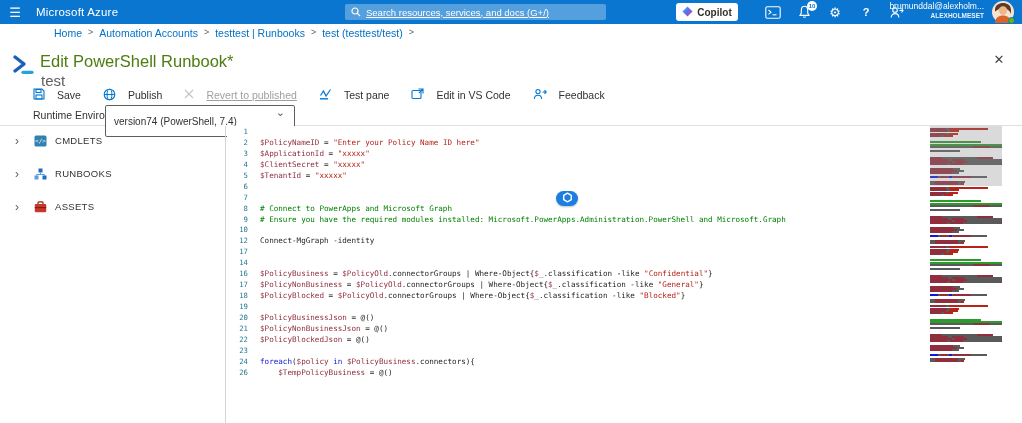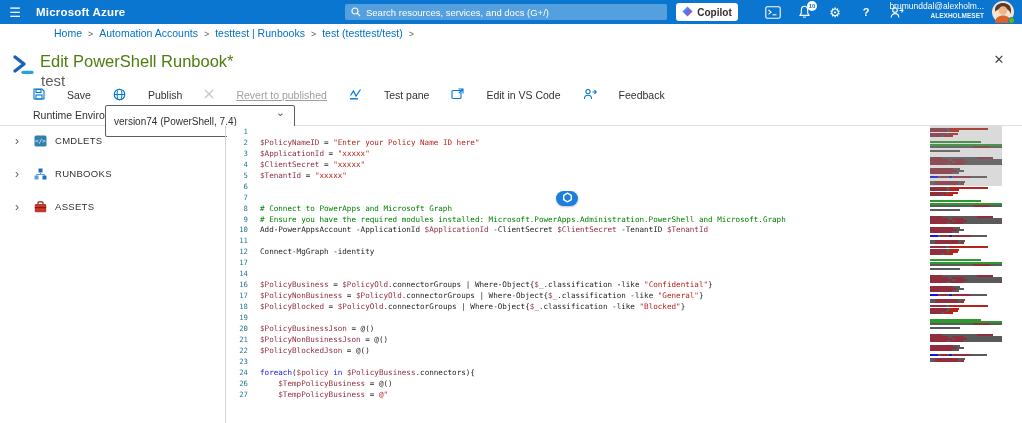--- a/index.html
+++ b/index.html
@@ -5,24 +5,24 @@
   * { margin:0; padding:0; box-sizing:border-box; }
   html,body { width:1022px; height:423px; background:#fff; overflow:hidden;
               font-family:"Liberation Sans", sans-serif; }
   .page { position:relative; width:1022px; height:423px; background:#fff; }
 
   
   .topbar { position:absolute; left:0; top:0; width:1022px; height:24px; background:#0b76cf;
             display:flex; align-items:center; color:#fff; }
   .hamburger { width:30px; height:24px; display:flex; align-items:center; justify-content:center;
                font-size:13px; cursor:pointer; }
-  .brand { font-size:11.5px; font-weight:bold; letter-spacing:.2px; margin-left:6px; }
-  .searchbox { position:absolute; left:345px; top:4px; width:322px; height:16px;
+  .brand { font-size:11.5px; font-weight:normal; letter-spacing:.2px; margin-left:6px; }
+  .searchbox { position:absolute; left:345px; top:4px; width:261px; height:16px;
                background:rgba(255,255,255,.3); border-radius:2px; display:flex; align-items:center;
-               padding:0 6px; gap:5px; }
+               padding:0 6px; gap:5px;text-decoration:underline; }
   .searchbox .ph { font-size:9.5px; color:#fff; white-space:nowrap; }
   .copilot-btn { position:absolute; left:676px; top:3px; width:62px; height:18px; background:#fff;
                  border:none; border-radius:3px; display:flex; align-items:center; justify-content:center;
                  gap:4px; font-size:10px; font-weight:bold; color:#323130; cursor:pointer;
                  font-family:"Liberation Sans", sans-serif; }
   .top-icons { position:absolute; left:764px; top:0; height:24px; display:flex; align-items:center; gap:13px; }
   .tico { width:18px; height:18px; display:flex; align-items:center; justify-content:center;
           position:relative; color:#fff; cursor:pointer; }
   .gear-glyph { font-size:13px; line-height:1; }
   .help-glyph { font-size:11px; font-weight:bold; }
@@ -32,36 +32,36 @@
   .userblock { position:absolute; right:38px; top:2px; text-align:right; line-height:1.15; cursor:pointer; }
   .user-upn { font-size:8.5px; }
   .user-tenant { font-size:6.5px; font-weight:bold; opacity:.9; }
   .avatar { position:absolute; right:8px; top:1px; width:22px; height:22px; border-radius:50%;
             overflow:visible; cursor:pointer; }
   .presence { position:absolute; right:-1px; bottom:-1px; width:7px; height:7px; border-radius:50%;
               background:#6bb700; border:1.5px solid #0b76cf; }
 
   
   .breadcrumb { position:absolute; left:14px; top:27px; font-size:10.5px; display:flex; gap:6px;
-                align-items:flex-end; white-space:nowrap;padding-left:40px; }
+                align-items:flex-start; white-space:nowrap;padding-left:40px; }
   .bc-link { color:#0072c9; cursor:pointer; }
   .bc-sep { color:#605e5c; font-size:9px; }
 
   
   .title-row { position:absolute; left:0; top:46px; width:1022px; height:40px; }
   .rb-icon { position:absolute; left:12px; top:8px; }
   .page-title { position:absolute; left:40px; top:6px; font-size:16.5px; font-weight:normal; color:#4d7c0f; }
   .title-ellipsis { position:absolute; left:207px; top:8px; color:#8a8886; font-size:12px; letter-spacing:1px; cursor:pointer; }
   .page-subtitle { position:absolute; left:41px; top:26px; font-size:15px; color:#605e5c; }
   .close-x { position:absolute; right:14px; top:4px; color:#484644; font-size:13px; cursor:pointer;
              width:18px; height:18px; display:flex; align-items:center; justify-content:center; }
 
   
   .cmdbar { position:absolute; left:33px; top:86px; height:18px; display:flex; align-items:center; gap:22px; }
-  .cmd { display:flex; align-items:center; gap:22px; font-size:10.5px; color:#323130; cursor:pointer;
+  .cmd { display:flex; align-items:center; gap:12px; font-size:10.5px; color:#323130; cursor:pointer;
          background:none; border:none; font-family:"Liberation Sans", sans-serif; }
   .cmd.disabled { color:#a19f9d; cursor:default;text-decoration:underline; }
 
   
   .runtime-row { position:absolute; left:0; top:104px; width:1022px; height:22px;
                  border-bottom:1px solid #e1dfdd; }
   .rt-label { position:absolute; left:33px; top:5px; font-size:10.5px; color:#323130; }
   .rt-req { color:#a4262c; }
   .rt-select { position:absolute; left:105px; top:1px; width:190px; height:32px;
                border:1px solid #605e5c; border-radius:2px; background:#fff;
@@ -311,36 +311,34 @@
       <div class="code-lines" id="code-lines">
           <div class="cl"><span class="ln">1</span><span class="ct"></span></div>
           <div class="cl"><span class="ln">2</span><span class="ct"><span class="tok-v">$PolicyNameID</span><span class="tok-t"> = </span><span class="tok-s">"Enter your Policy Name ID here"</span></span></div>
           <div class="cl"><span class="ln">3</span><span class="ct"><span class="tok-v">$ApplicationId</span><span class="tok-t"> = </span><span class="tok-s">"xxxxx"</span></span></div>
           <div class="cl"><span class="ln">4</span><span class="ct"><span class="tok-v">$ClientSecret</span><span class="tok-t"> = </span><span class="tok-s">"xxxxx"</span></span></div>
           <div class="cl"><span class="ln">5</span><span class="ct"><span class="tok-v">$TenantId</span><span class="tok-t"> = </span><span class="tok-s">"xxxxx"</span></span></div>
           <div class="cl"><span class="ln">6</span><span class="ct"></span></div>
           <div class="cl"><span class="ln">7</span><span class="ct"></span></div>
           <div class="cl"><span class="ln">8</span><span class="ct"><span class="tok-c"># Connect to PowerApps and Microsoft Graph</span></span></div>
           <div class="cl"><span class="ln">9</span><span class="ct"><span class="tok-c"># Ensure you have the required modules installed: Microsoft.PowerApps.Administration.PowerShell and Microsoft.Graph</span></span></div>
-          <div class="cl"><span class="ln">10</span><span class="ct"><span class="tok-t">Add-PowerAppsAccount -ApplicationId </span><span class="tok-v">$ApplicationId</span><span class="tok-t"> -ClientSecret </span><span class="tok-v">$ClientSecret</span><span class="tok-t"> -TenantID </span><span class="tok-v">$TenantId</span></span></div>
-          <div class="cl"><span class="ln">11</span><span class="ct"></span></div>
+          <div class="cl"><span class="ln">10</span></div>
           <div class="cl"><span class="ln">12</span><span class="ct"><span class="tok-t">Connect-MgGraph -identity</span></span></div>
           <div class="cl"><span class="ln">17</span><span class="ct"></span></div>
           <div class="cl"><span class="ln">14</span><span class="ct"></span></div>
           <div class="cl"><span class="ln">16</span><span class="ct"><span class="tok-v">$PolicyBusiness</span><span class="tok-t"> = </span><span class="tok-v">$PolicyOld</span><span class="tok-t">.connectorGroups | Where-Object{</span><span class="tok-v">$_</span><span class="tok-t">.classification -like </span><span class="tok-s">"Confidential"</span><span class="tok-t">}</span></span></div>
           <div class="cl"><span class="ln">17</span><span class="ct"><span class="tok-v">$PolicyNonBusiness</span><span class="tok-t"> = </span><span class="tok-v">$PolicyOld</span><span class="tok-t">.connectorGroups | Where-Object{</span><span class="tok-v">$_</span><span class="tok-t">.classification -like </span><span class="tok-s">"General"</span><span class="tok-t">}</span></span></div>
           <div class="cl"><span class="ln">18</span><span class="ct"><span class="tok-v">$PolicyBlocked</span><span class="tok-t"> = </span><span class="tok-v">$PolicyOld</span><span class="tok-t">.connectorGroups | Where-Object{</span><span class="tok-v">$_</span><span class="tok-t">.classification -like </span><span class="tok-s">"Blocked"</span><span class="tok-t">}</span></span></div>
           <div class="cl"><span class="ln">19</span><span class="ct"></span></div>
           <div class="cl"><span class="ln">20</span><span class="ct"><span class="tok-v">$PolicyBusinessJson</span><span class="tok-t"> = @()</span></span></div>
           <div class="cl"><span class="ln">21</span><span class="ct"><span class="tok-v">$PolicyNonBusinessJson</span><span class="tok-t"> = @()</span></span></div>
           <div class="cl"><span class="ln">22</span><span class="ct"><span class="tok-v">$PolicyBlockedJson</span><span class="tok-t"> = @()</span></span></div>
           <div class="cl"><span class="ln">23</span><span class="ct"></span></div>
           <div class="cl"><span class="ln">24</span><span class="ct"><span class="tok-k">foreach</span><span class="tok-t">(</span><span class="tok-v">$policy</span><span class="tok-t"> </span><span class="tok-k">in</span><span class="tok-t"> </span><span class="tok-v">$PolicyBusiness</span><span class="tok-t">.connectors){</span></span></div>
           <div class="cl"><span class="ln">26</span><span class="ct"><span class="tok-t">    </span><span class="tok-v">$TempPolicyBusiness</span><span class="tok-t"> = @()</span></span></div>
-          <div class="cl"><span class="ln">27</span><span class="ct"><span class="tok-t">    </span><span class="tok-v">$TempPolicyBusiness</span><span class="tok-t"> = </span><span class="tok-s">@"</span></span></div>
         </div>
 
       <button class="copilot-inline">
         <span>
           <svg width="11" height="11" viewBox="0 0 11 11">
               <path d="M5.5 1.2 L9.3 3.3 V7.7 L5.5 9.8 L1.7 7.7 V3.3 Z" fill="none" stroke="#fff" stroke-width="1.5" stroke-linejoin="round"></path>
             </svg>
         </span>
       </button>
 

